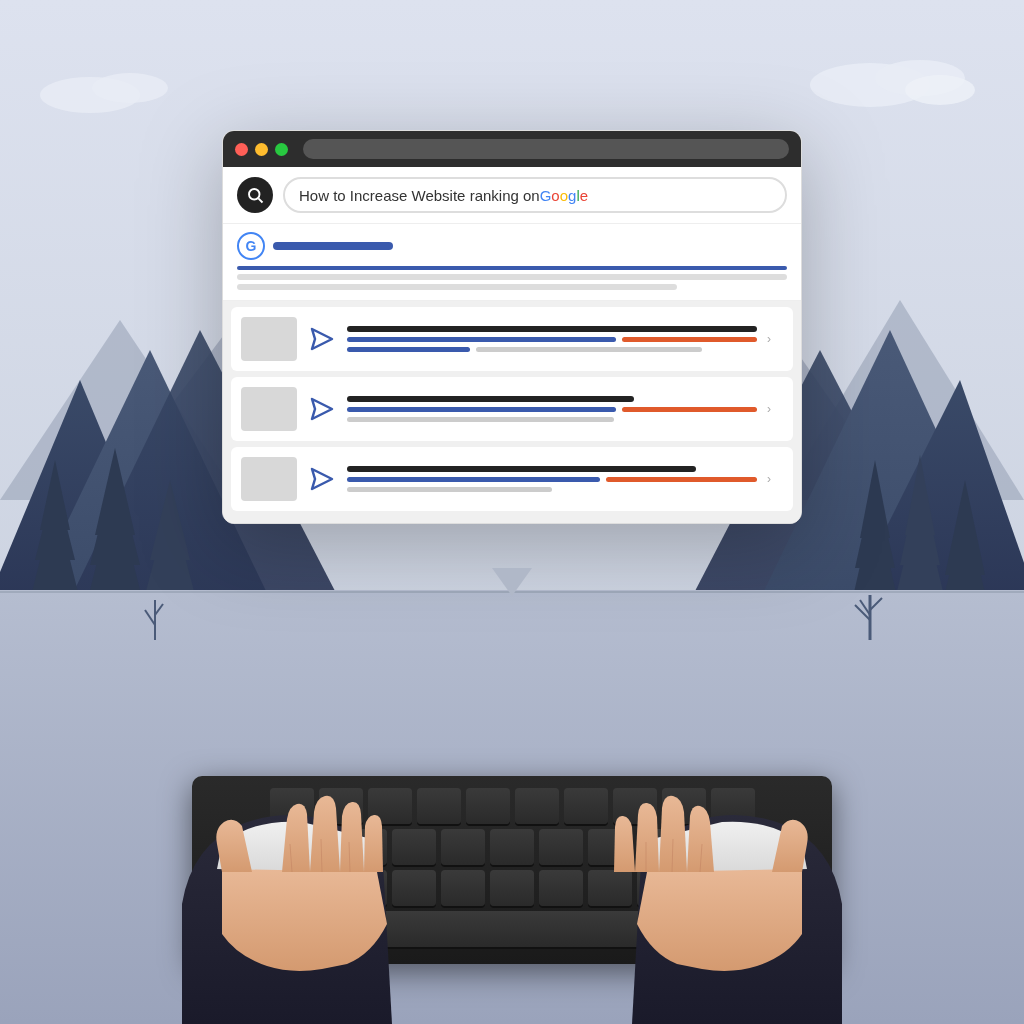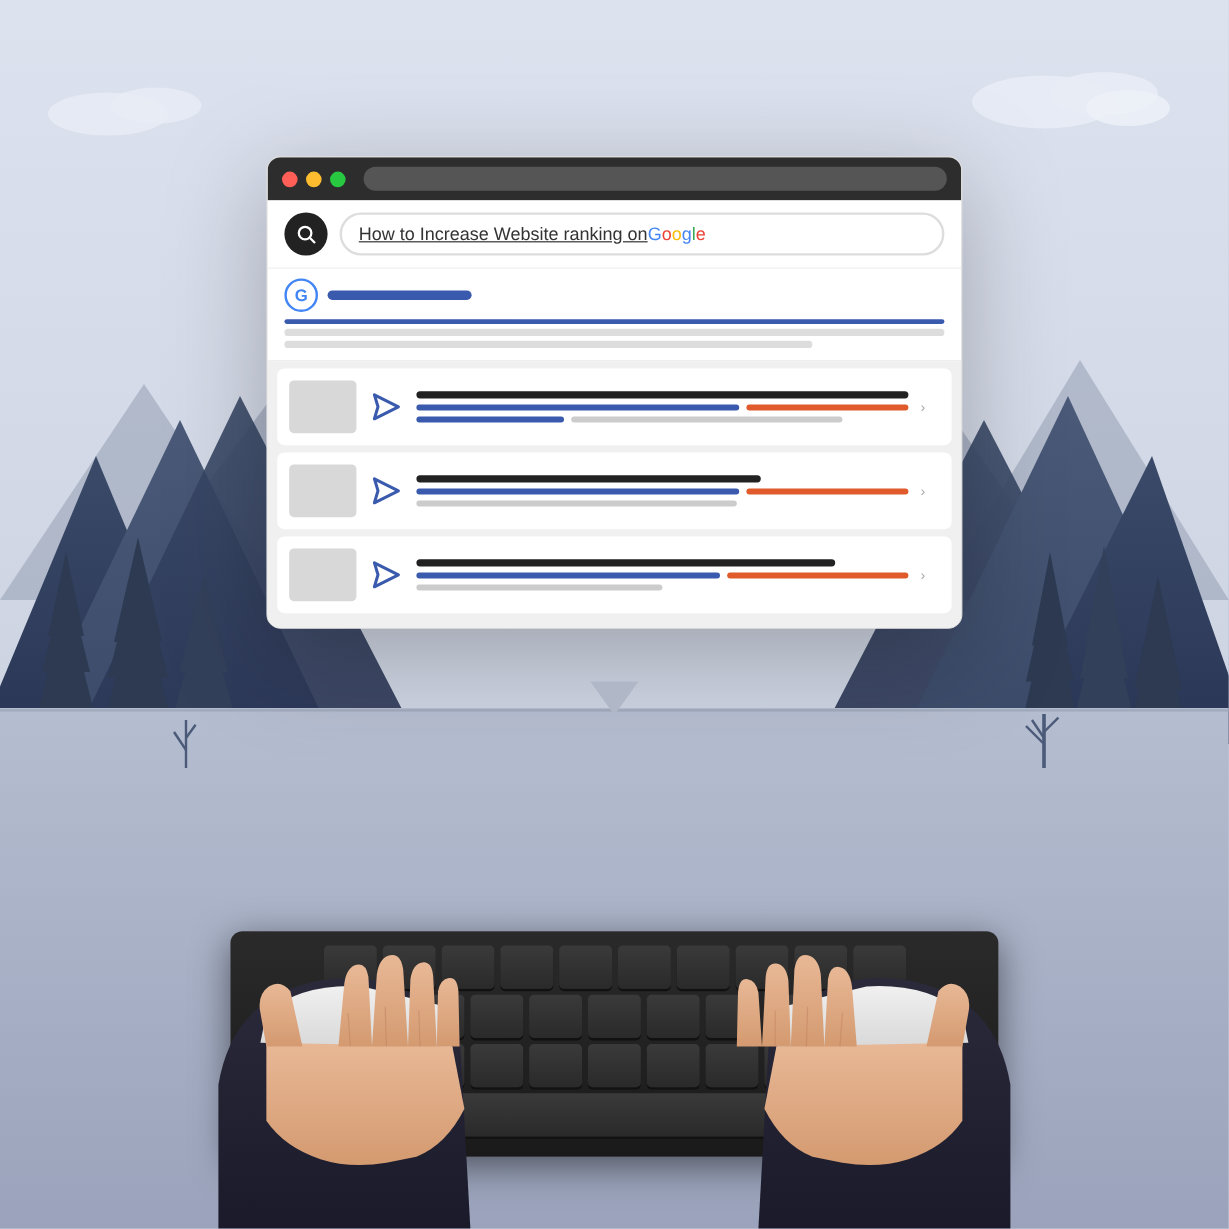--- a/index.html
+++ b/index.html
@@ -98,21 +98,20 @@
       display: flex;
       align-items: center;
       padding: 0 14px;
       font-size: 15px;
       color: #333;
       background: white;
     }
 
     .search-text-normal {
       color: #333;
-      text-decoration: underline;
     }
     .g-blue { color: #4285F4; }
     .g-red { color: #EA4335; }
     .g-yellow { color: #FBBC05; }
     .g-green { color: #34A853; }
 
     
     .results-header {
       padding: 8px 14px 6px;
       background: white;

